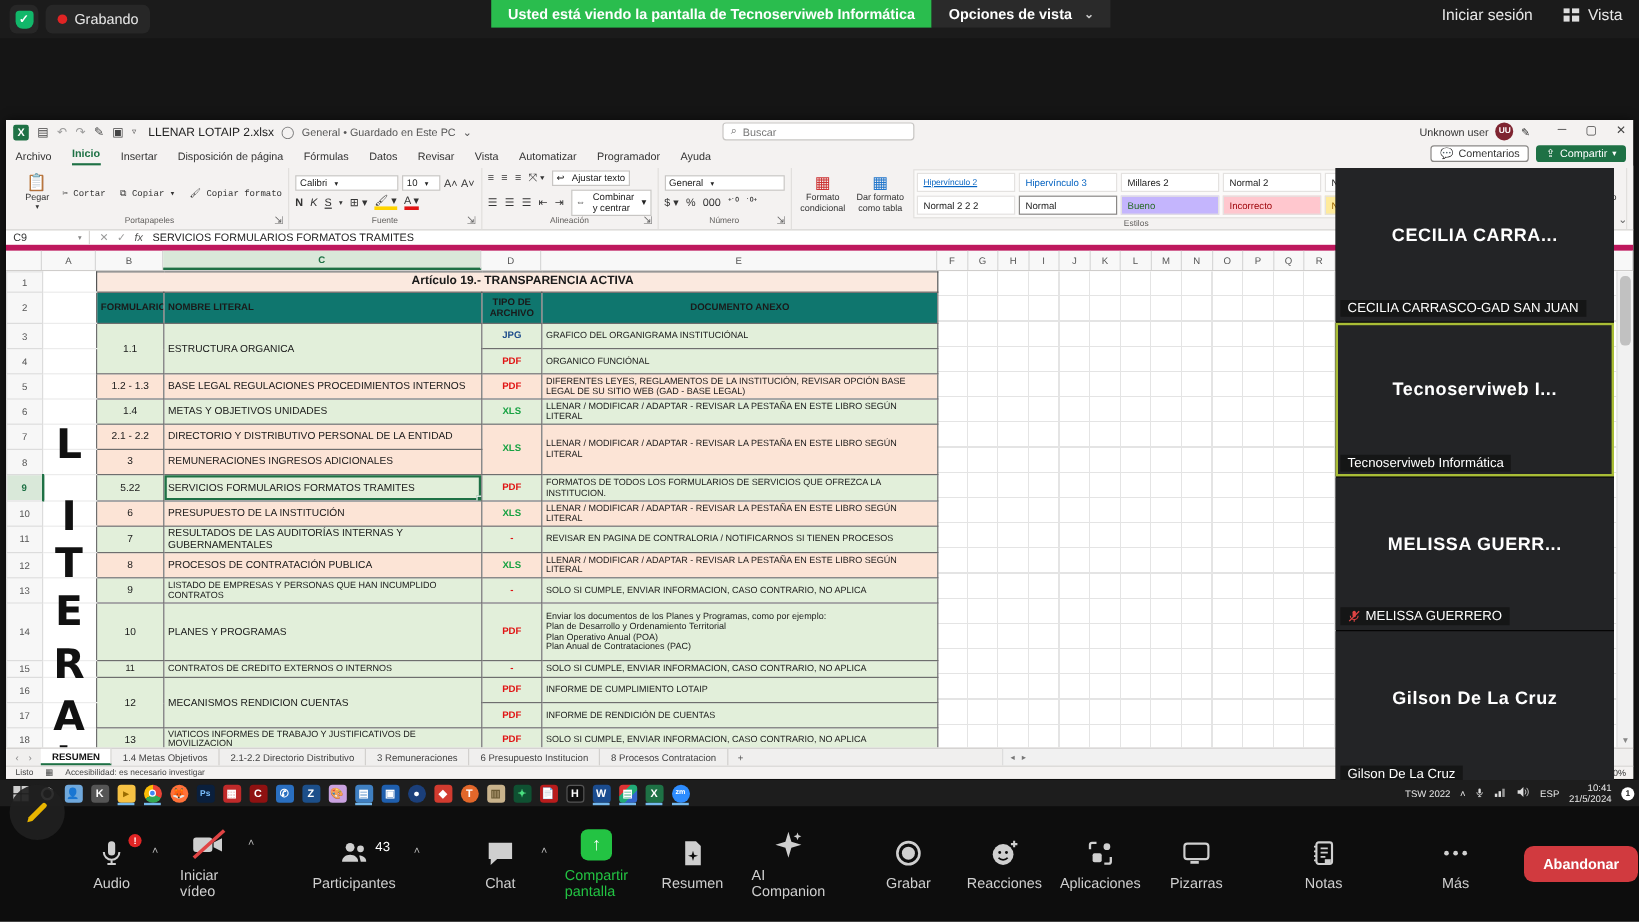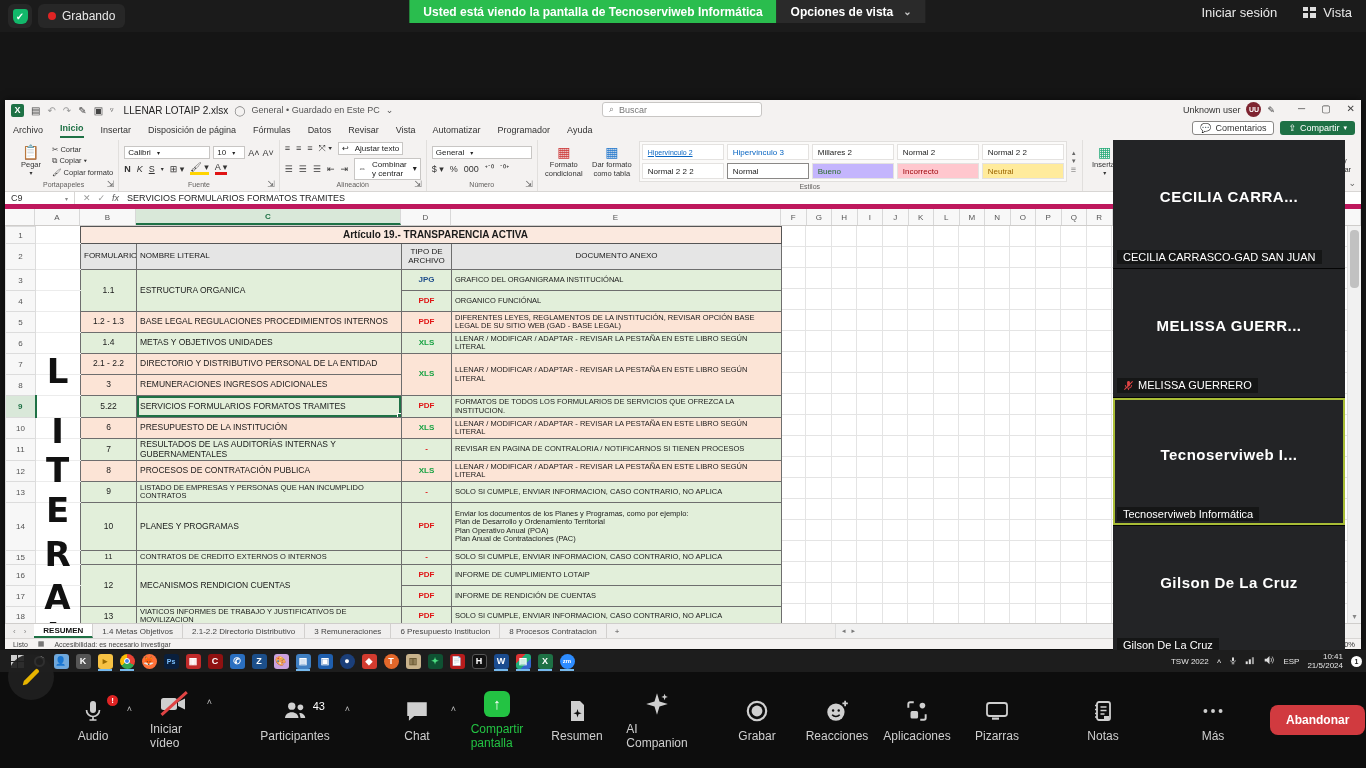--- a/index.html
+++ b/index.html
@@ -43,21 +43,21 @@
   .menu-right { position:absolute; right:6px; top:1px; display:flex; gap:6px; align-items:center; }
   .btn-com { border:1px solid #8a8886; background:#fff; border-radius:3px; font-size:9px; padding:1px 7px; color:#333; display:flex; gap:4px; align-items:center; }
   .btn-share { background:#1e7145; color:#fff; border-radius:3px; font-size:9px; padding:2px 8px; display:flex; gap:4px; align-items:center; }
 
   .ribbon { height:54px; background:#f4f2f1; border-bottom:1px solid #d8d6d4; display:flex; padding:2px 4px 0 4px; position:relative; overflow:hidden; }
   .rgroup { display:flex; flex-direction:column; border-right:1px solid #e1dfdd; padding:1px 5px; position:relative; }
   .rg-body { flex:1; display:flex; align-items:center; gap:4px; }
   .rg-label { text-align:center; font-size:7px; color:#605e5c; padding:1px 0 2px; }
   .bigbtn { display:flex; flex-direction:column; align-items:center; font-size:7.5px; color:#333; width:34px; text-align:center; line-height:1.1; }
   .bigbtn .ic { font-size:14px; margin-bottom:1px; }
-  .smstack { display:flex; flex-direction:column; gap:2px; font-size:7.5px; color:#333; }
+  .smstack { display:flex; flex-direction:row; gap:12px; font-size:7.5px; color:#333;font-family:Liberation Mono, monospace; }
   .smstack span { white-space:nowrap; }
   .fontrow { display:flex; flex-direction:column; gap:3px; }
   .selbox { border:1px solid #c8c6c4; background:#fff; font-size:8px; color:#222; padding:1px 3px; display:inline-flex; gap:6px; align-items:center; }
   .glyphs { display:flex; gap:6px; font-size:9px; color:#333; align-items:center; }
   .glyphs b { font-weight:bold; } .glyphs i { font-style:italic; } .glyphs u { text-decoration:underline; }
   .clrA { border-bottom:3px solid #ffd400; } .clrF { border-bottom:3px solid #e01414; }
   .chipwrap { display:grid; grid-template-columns:repeat(5, 82px); grid-auto-rows:16px; gap:3px; border:1px solid #e1dfdd; padding:2px; background:#fbfaf9; }
   .chip { background:#fff; border:1px solid #e4e2e0; font-size:8px; display:flex; align-items:center; padding:0 5px; color:#222; white-space:nowrap; overflow:hidden; }
   .chip.link { color:#0563c1; text-decoration:underline; font-size:7px; }
   .chip.link3 { color:#0563c1; }
@@ -80,21 +80,21 @@
   .fsgrid { position:absolute; left:776px; top:0; right:14px; bottom:0; background-image:
       repeating-linear-gradient(to right, transparent 0 24.5px, #e4e4e4 24.5px 25.5px),
       repeating-linear-gradient(to bottom, transparent 0 20px, #e4e4e4 20px 21px); }
   table.sheet { position:absolute; left:0; top:0; border-collapse:collapse; table-layout:fixed; width:776px; font-size:8.5px; color:#1a1a1a; }
   table.sheet td { overflow:hidden; }
   td.rn { background:#f7f7f7; border:1px solid #dcdcdc; text-align:center; color:#555; font-size:8px; width:30px; }
   td.rn.sel { background:#d9e8d9; border-right:2px solid #1e7145; font-weight:bold; color:#1e7145; }
   td.colA { border-bottom:1px solid #ececec; background:#fff; }
   td.c { border:1px solid #6e6e6e; padding:1px 3px; line-height:1.12; }
   td.g { background:#e2efda; } td.p { background:#fce4d6; }
-  td.thdr { background:#e5e5e5; font-weight:normal; text-align:center; font-size:8px; }
+  td.thdr { background:#0f766e; font-weight:bold; text-align:center; font-size:8px; }
   td.title { background:#fbe9df; font-weight:bold; text-align:center; font-size:10px; border:1.5px solid #555;padding-left:12px; }
   td.num { text-align:center; }
   td.tipo { text-align:center; font-weight:bold; font-size:8px; }
   .t-jpg { color:#1f4e8c; } .t-pdf { color:#e01414; } .t-xls { color:#18a243; } .t-dash { color:#e01414; }
   td.selcell { box-shadow:inset 0 0 0 2px #1e7145; position:relative; }
   td.selcell:after { content:""; position:absolute; right:-2px; bottom:-2px; width:4px; height:4px; background:#1e7145; border:1px solid #fff; }
   .pre { white-space:pre-line; }
   .small { font-size:7.5px; }
   .letters { position:absolute; left:30px; width:45px; top:0; bottom:0; pointer-events:none; }
   .letters div { position:absolute; width:45px; text-align:center; font-size:34px; font-weight:bold; color:#111; font-family:"DejaVu Sans", sans-serif; line-height:1; }
@@ -635,38 +635,38 @@
     </div>
   </div>
 
   <div class="vpanel">
     <div class="vtile">
       <div class="vname">CECILIA CARRA...</div>
       <div class="vlabel">
           <span>CECILIA CARRASCO-GAD SAN JUAN</span>
         </div>
     </div>
+    <div class="vtile active">
+      <div class="vname">Tecnoserviweb I...</div>
+      <div class="vlabel">
+          <span>Tecnoserviweb Informática</span>
+        </div>
+    </div>
     <div class="vtile">
       <div class="vname">MELISSA GUERR...</div>
       <div class="vlabel">
         <span class="micoff">
           <svg viewBox="0 0 24 24" width="11" height="13">
               <path fill="#e04444" d="M12 14a3 3 0 0 0 3-3V5a3 3 0 0 0-6 0v6a3 3 0 0 0 3 3z"></path>
               <path fill="none" stroke="#e04444" stroke-width="2" d="M5 11a7 7 0 0 0 14 0M12 18v4"></path>
               <path stroke="#e04444" stroke-width="2.4" d="M3 21L21 3"></path>
             </svg>
         </span>
         <span>MELISSA GUERRERO</span>
       </div>
-    </div>
-    <div class="vtile active">
-      <div class="vname">Tecnoserviweb I...</div>
-      <div class="vlabel">
-          <span>Tecnoserviweb Informática</span>
-        </div>
     </div>
     <div class="vtile">
       <div class="vname">Gilson De La Cruz</div>
       <div class="vlabel" style="bottom:2px">
           <span>Gilson De La Cruz</span>
         </div>
     </div>
   </div>
 
   <div class="taskbar">

